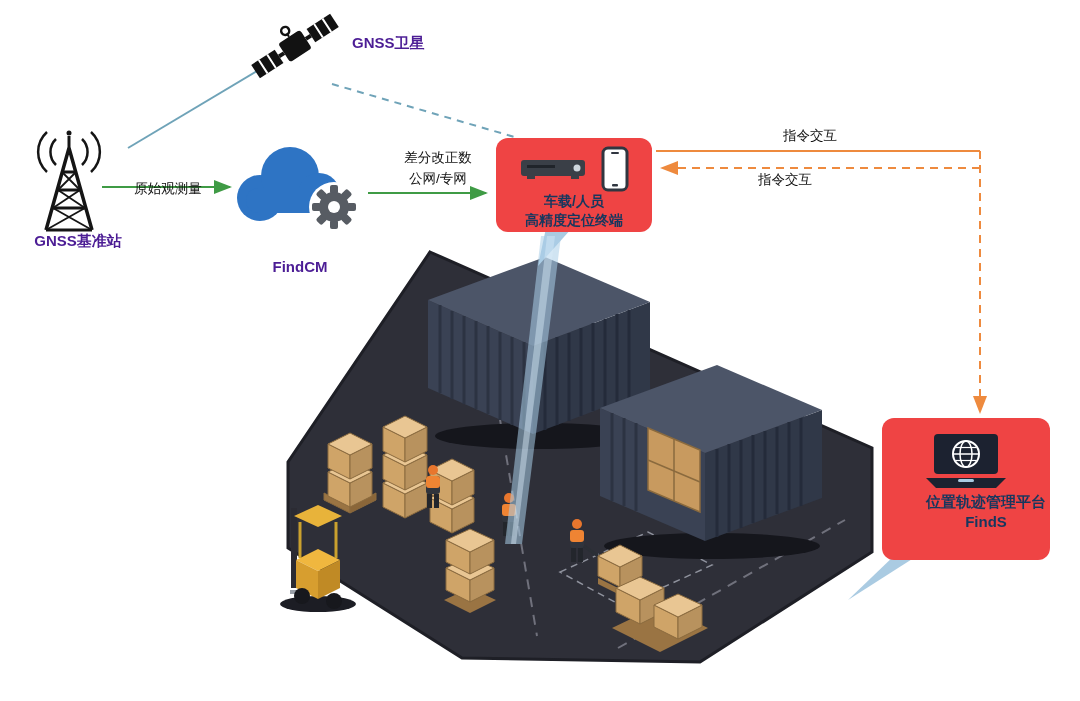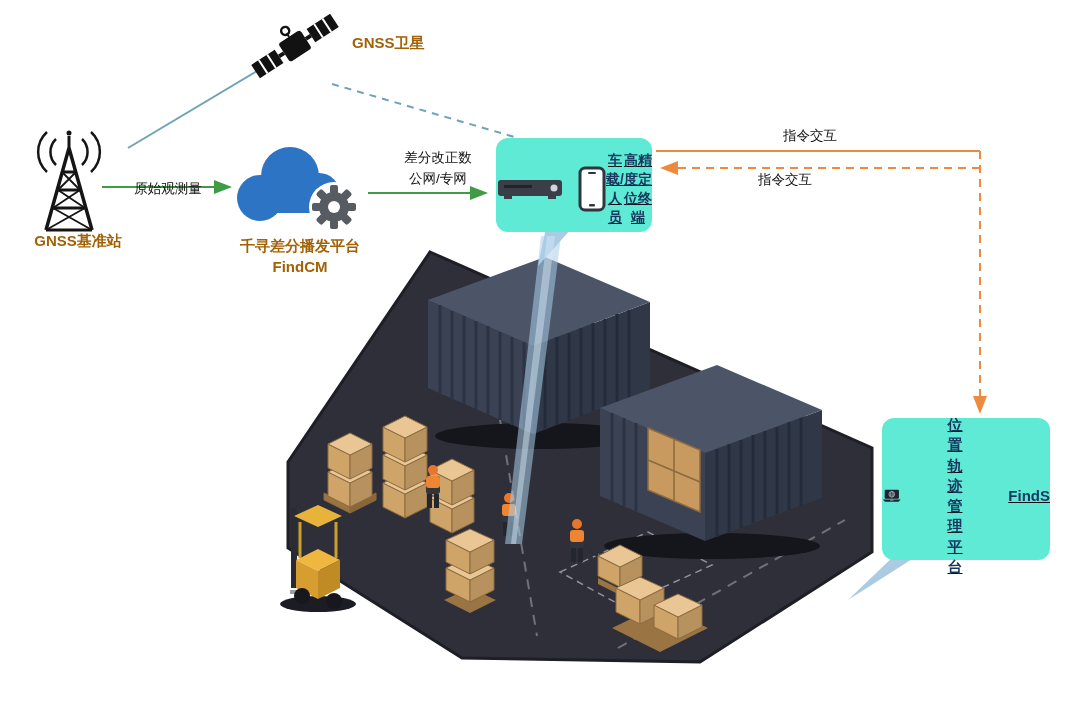--- a/index.html
+++ b/index.html
@@ -2,25 +2,25 @@
 <html><head>
 <meta charset="utf-8">
 <style>
   html,body{margin:0;padding:0;background:#ffffff;}
   .stage{
     position:relative;width:1080px;height:701px;background:#ffffff;overflow:hidden;
     font-family:"Liberation Sans","DejaVu Sans",sans-serif;color:#111;
   }
   .stage svg.layer{position:absolute;left:0;top:0;}
   .abs{position:absolute;}
-  .node-label{font-size:15px;font-weight:700;color:#a16207;text-align:center;line-height:1.25;}
+  .node-label{font-size:15px;font-weight:700;color:#4c1d95;text-align:center;line-height:1.25;}
   .flow-label{font-size:13.5px;font-weight:400;color:#111;text-align:center;line-height:1.2;}
   .bubble{
-    position:absolute;background:#5eead4;border-radius:12px;
-    display:flex;flex-direction:row;align-items:center;text-decoration:underline;
+    position:absolute;background:#ef4444;border-radius:12px;
+    display:flex;flex-direction:column;align-items:center;
   }
   .bubble-line{color:#17375e;font-weight:700;font-size:14px;line-height:1.35;text-align:center;}
   .terminal-card{left:496px;top:138px;width:156px;height:94px;padding-top:8px;box-sizing:border-box;}
   .finds-card{left:882px;top:418px;width:168px;height:142px;padding-top:14px;box-sizing:border-box;}
   .finds-card .bubble-line{font-size:15px;margin-left:40px;}
   .devices{display:flex;align-items:center;justify-content:center;gap:12px;height:46px;}
   
   .lbl-satellite{left:352px;top:34px;width:100px;text-align:left;}
   .lbl-base{left:8px;top:232px;width:140px;}
   .lbl-cloud-title{left:212px;top:237px;width:176px;}
@@ -264,21 +264,20 @@
 
     <polygon points="546,228 572,228 538,266" fill="#aacbe2"></polygon>
     <polygon points="896,554 920,554 848,600" fill="#aacbe2"></polygon>
 
     <polygon points="541,236 561,236 522,544 505,544" fill="#a9cde8" opacity="0.55"></polygon>
     <polygon points="547,236 555,236 516,544 511,544" fill="#d9ebf8" opacity="0.45"></polygon>
   </svg>
 
   <div class="abs node-label lbl-satellite">GNSS卫星</div>
   <div class="abs node-label lbl-base">GNSS基准站</div>
-  <div class="abs node-label lbl-cloud-title">千寻差分播发平台</div>
   <div class="abs node-label lbl-cloud-sub">FindCM</div>
 
   <div class="abs flow-label lbl-raw">原始观测量</div>
   <div class="abs flow-label lbl-diff1">差分改正数</div>
   <div class="abs flow-label lbl-diff2">公网/专网</div>
   <div class="abs flow-label lbl-pos">指令交互</div>
   <div class="abs flow-label lbl-cmd">指令交互</div>
 
   <div class="bubble terminal-card">
     <div class="devices">

